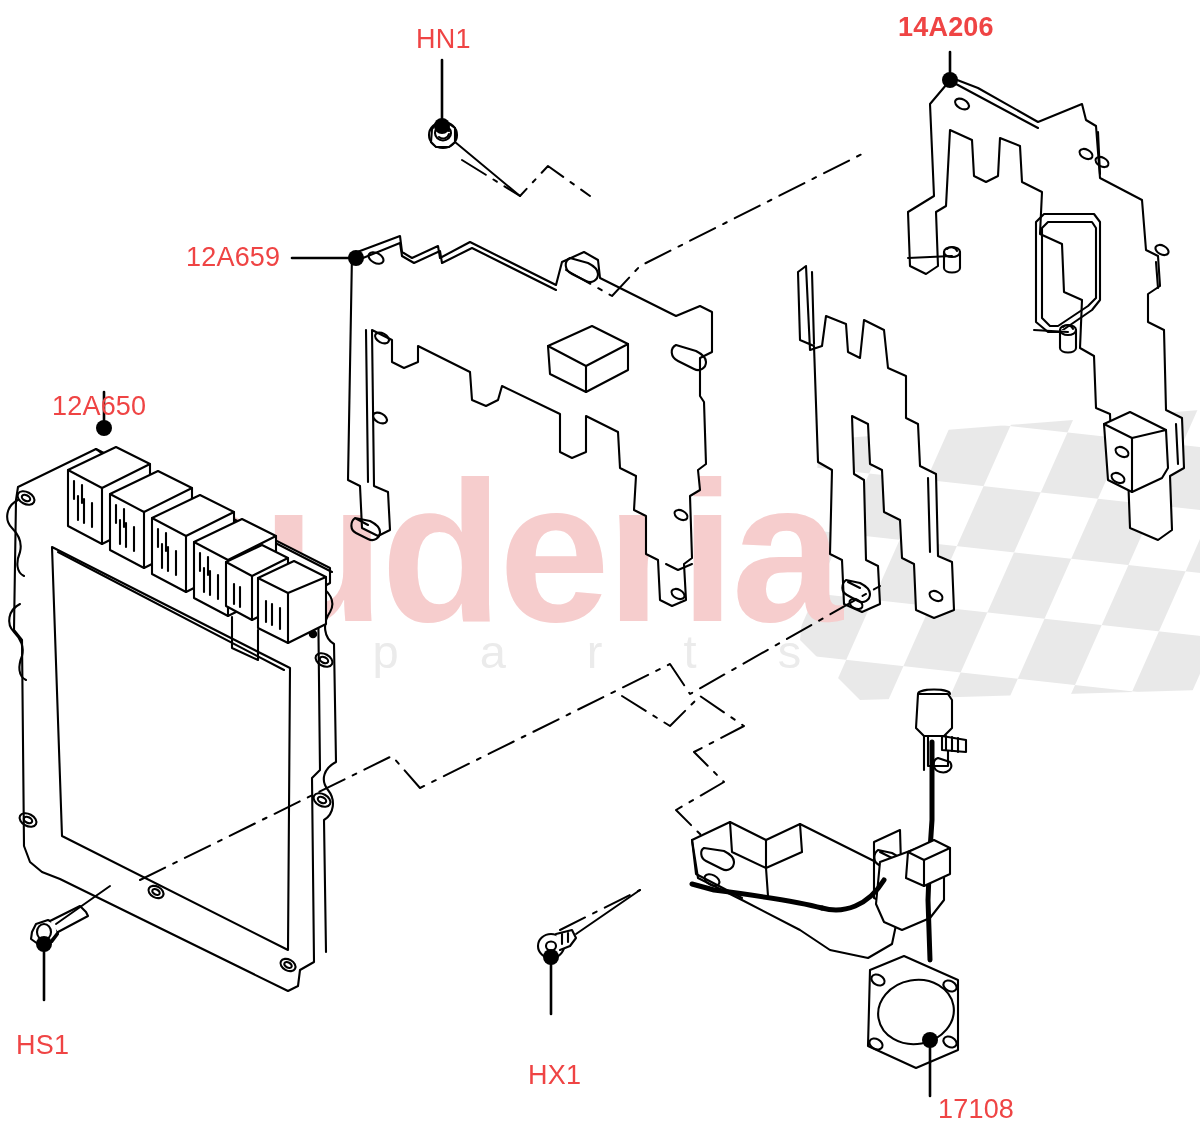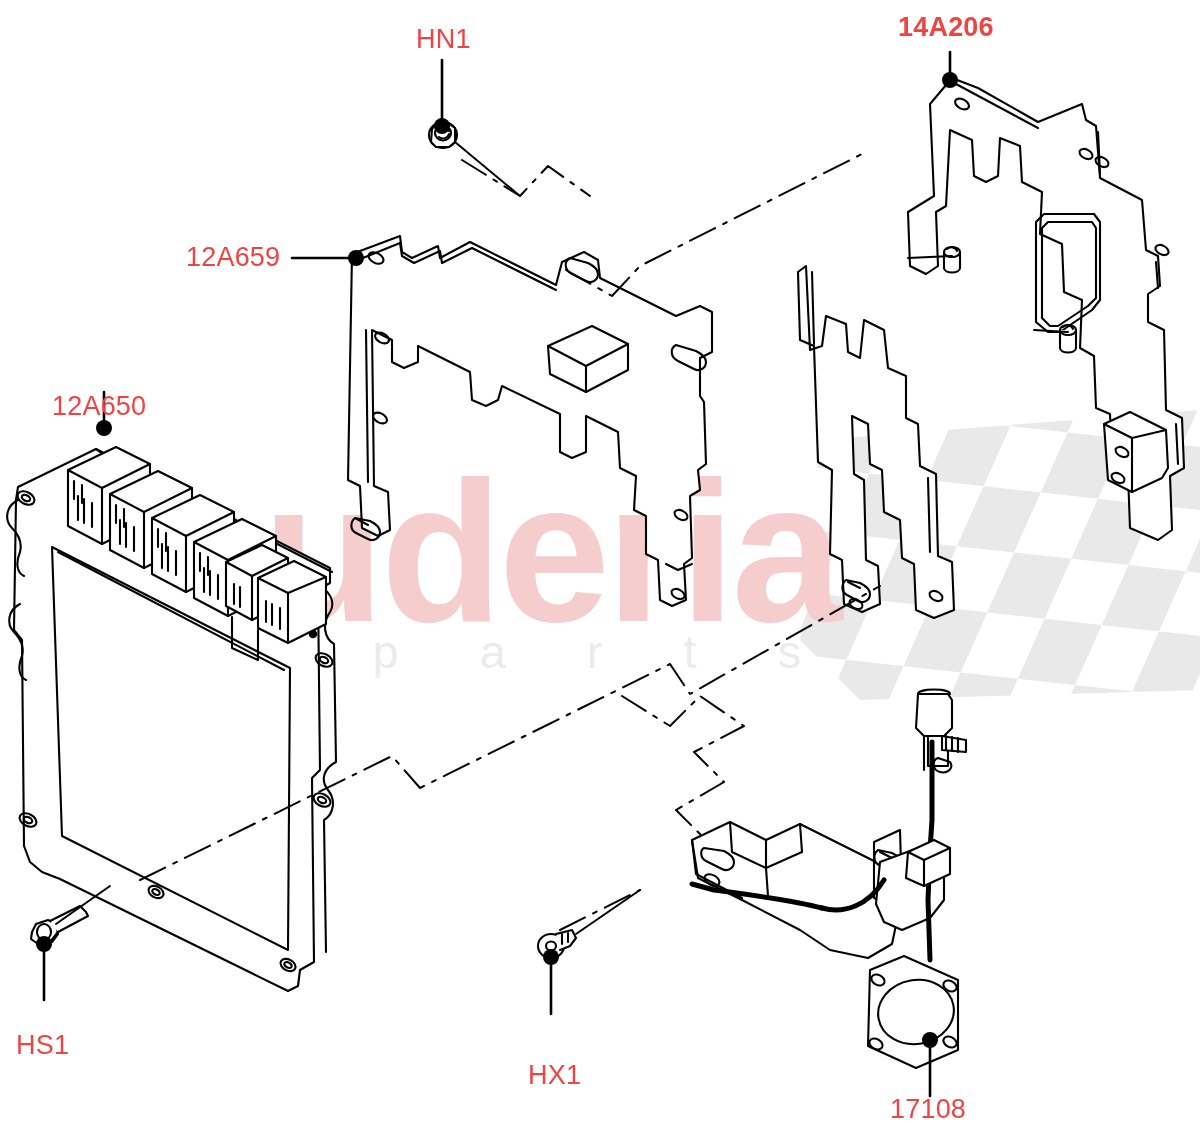--- a/index.html
+++ b/index.html
@@ -415,15 +415,15 @@
       </g>
     </g>
   </svg>
 
   <div class="lbl" style="left:416px;top:26px;">HN1</div>
   <div class="lbl" style="left:898px;top:14px;font-weight:bold;">14A206</div>
   <div class="lbl" style="left:186px;top:244px;">12A659</div>
   <div class="lbl" style="left:52px;top:369px;margin-top:24px;">12A650</div>
   <div class="lbl" style="left:16px;top:1032px;">HS1</div>
   <div class="lbl" style="left:528px;top:1018px;margin-top:44px;">HX1</div>
-  <div class="lbl" style="left:890px;top:1096px;">17108</div>
+  <div class="lbl" style="left:938px;top:1096px;">17108</div>
 
 </div>
 
 </body></html>

